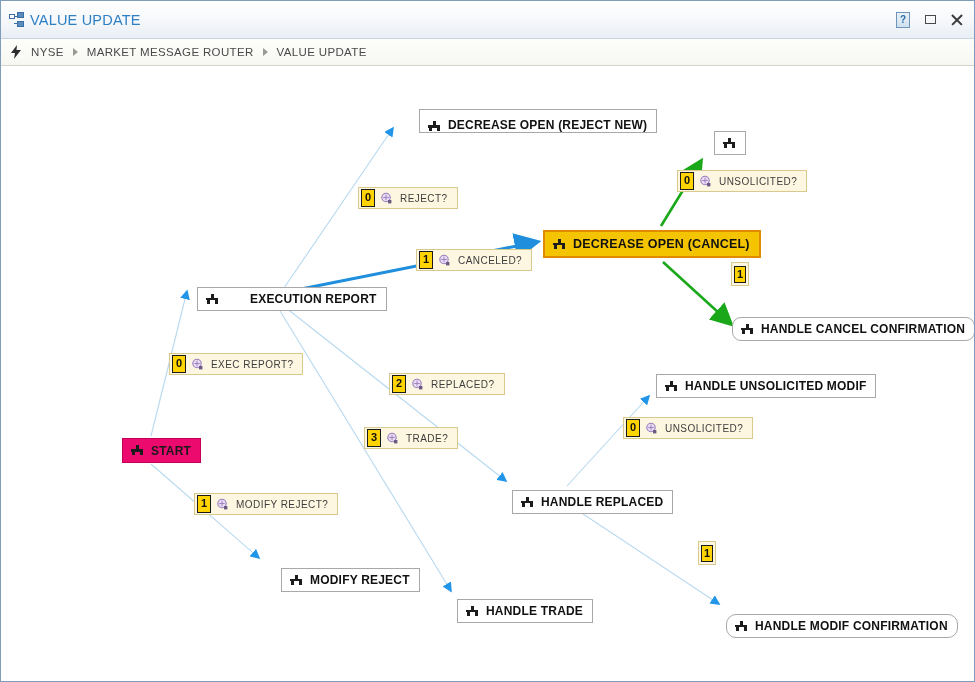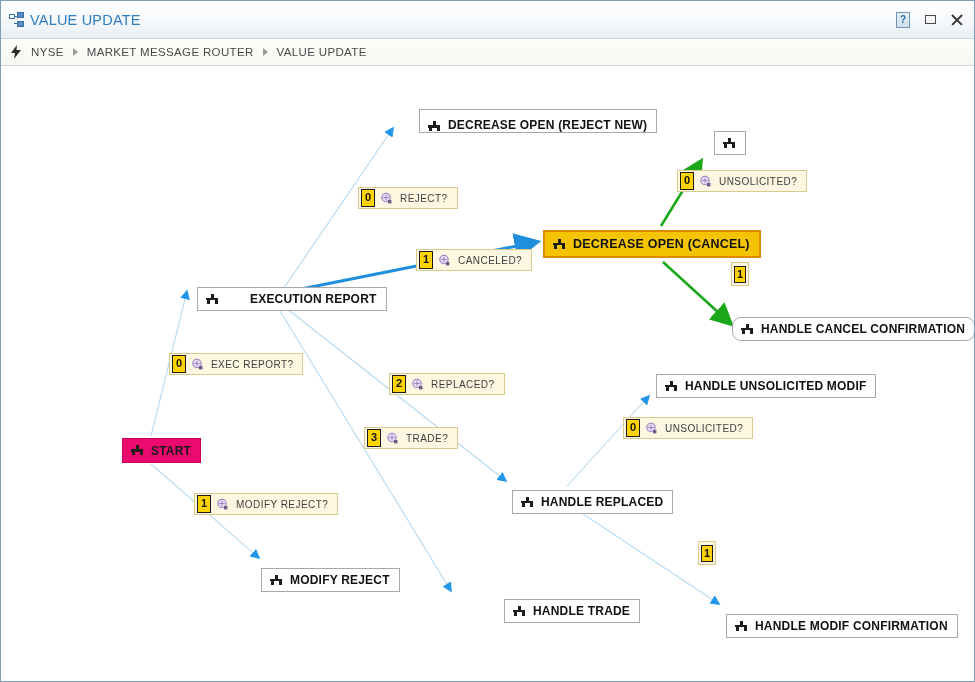--- a/index.html
+++ b/index.html
@@ -386,39 +386,39 @@
         </div>
         <div class="node" style="left: 511px; top: 424px; align-items: center;">
           <span class="node-icon">
             <b class="bar"></b>
             <b class="up"></b>
             <b class="dl"></b>
             <b class="dr"></b>
           </span>
           <span>HANDLE REPLACED</span>
         </div>
-        <div class="node" style="left: 260px; top: 502px; text-align: center;">
+        <div class="node" style="left: 280px; top: 502px; text-align: center;">
           <span class="node-icon">
             <b class="bar"></b>
             <b class="up"></b>
             <b class="dl"></b>
             <b class="dr"></b>
           </span>
           <span>MODIFY REJECT</span>
         </div>
-        <div class="node" style="left: 456px; top: 533px; margin-left: 47px;">
+        <div class="node" style="left: 456px; top: 533px;">
           <span class="node-icon">
             <b class="bar"></b>
             <b class="up"></b>
             <b class="dl"></b>
             <b class="dr"></b>
           </span>
           <span>HANDLE TRADE</span>
         </div>
-        <div class="node" style="left: 725px; top: 548px;">
+        <div class="node" style="left: 725px; top: 548px; border-radius: 10px;">
           <span class="node-icon">
             <b class="bar"></b>
             <b class="up"></b>
             <b class="dl"></b>
             <b class="dr"></b>
           </span>
           <span>HANDLE MODIF CONFIRMATION</span>
         </div>
       </div>
     <div id="labels-layer">

